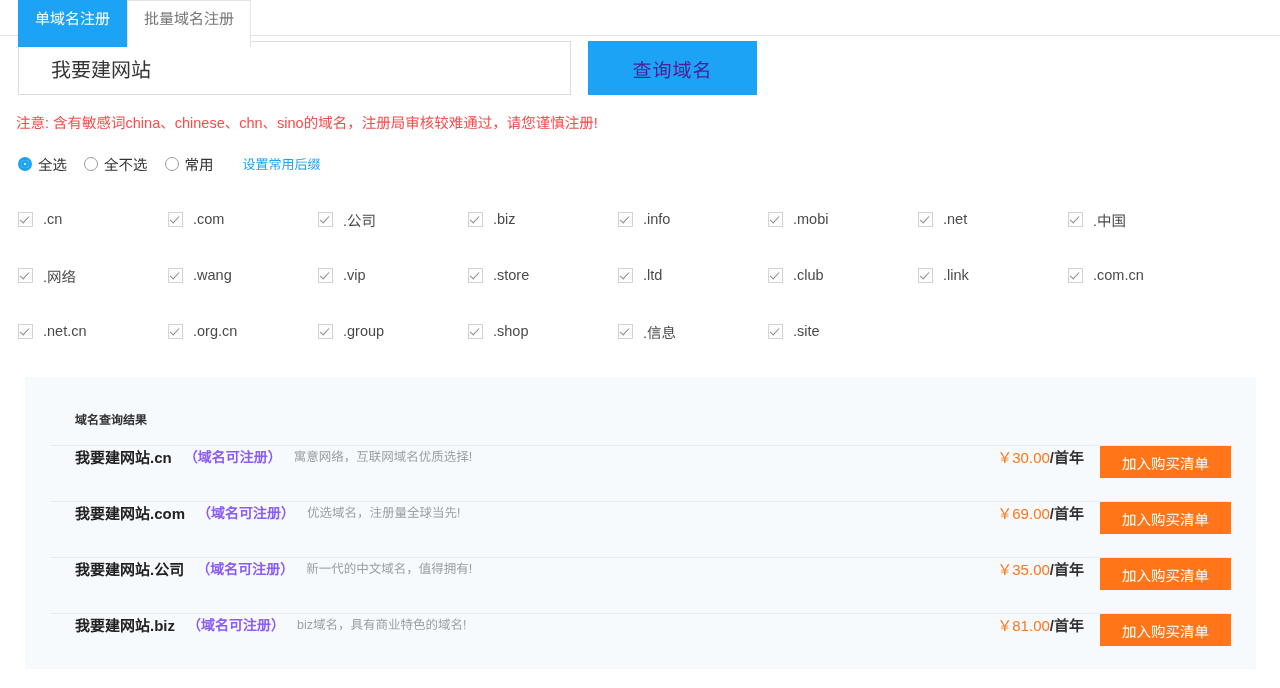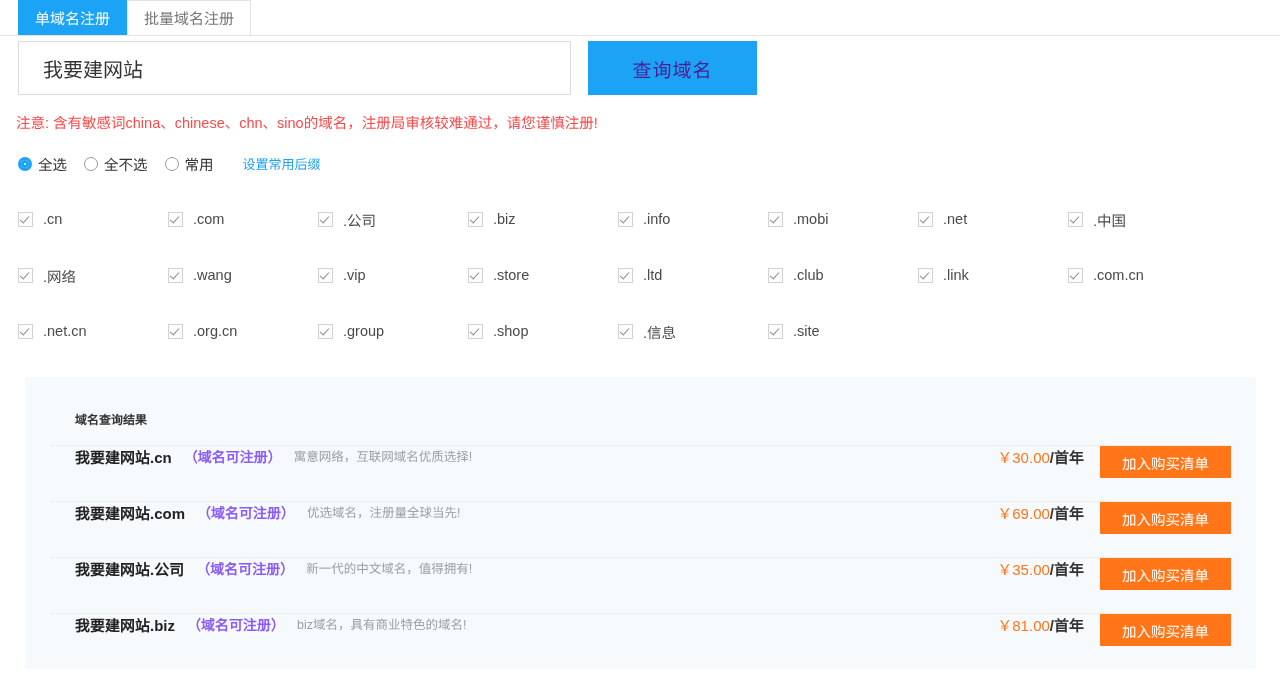--- a/index.html
+++ b/index.html
@@ -28,21 +28,21 @@
     content: "";
     position: absolute;
     left: 0;
     right: 0;
     bottom: 0;
     height: 1px;
     background: #e3e3e3;
   }
   .tab {
     display: inline-block;
-    height: 35px;
+    height: 47px;
     line-height: 35px;
     padding: 0 16px;
     font-size: 15px;
     box-sizing: border-box;
     vertical-align: top;
     position: relative;
     z-index: 2;
     cursor: pointer;
     border: 1px solid transparent;
     border-bottom: none;
@@ -69,21 +69,21 @@
     position: absolute;
     left: 0;
     top: 0;
     width: 553px;
     height: 54px;
     box-sizing: border-box;
     border: 1px solid #dcdcdc;
     background: #fff;
     font-size: 20px;
     color: #333;
-    padding: 0 14px 0 24px;
+    padding: 0 14px 0 32px;
     outline: none;
     font-family: "Liberation Sans", "DejaVu Sans", sans-serif;
   }
   .search-btn {
     position: absolute;
     left: 570px;
     top: 0;
     width: 169px;
     height: 54px;
     background: #1ca3f5;

